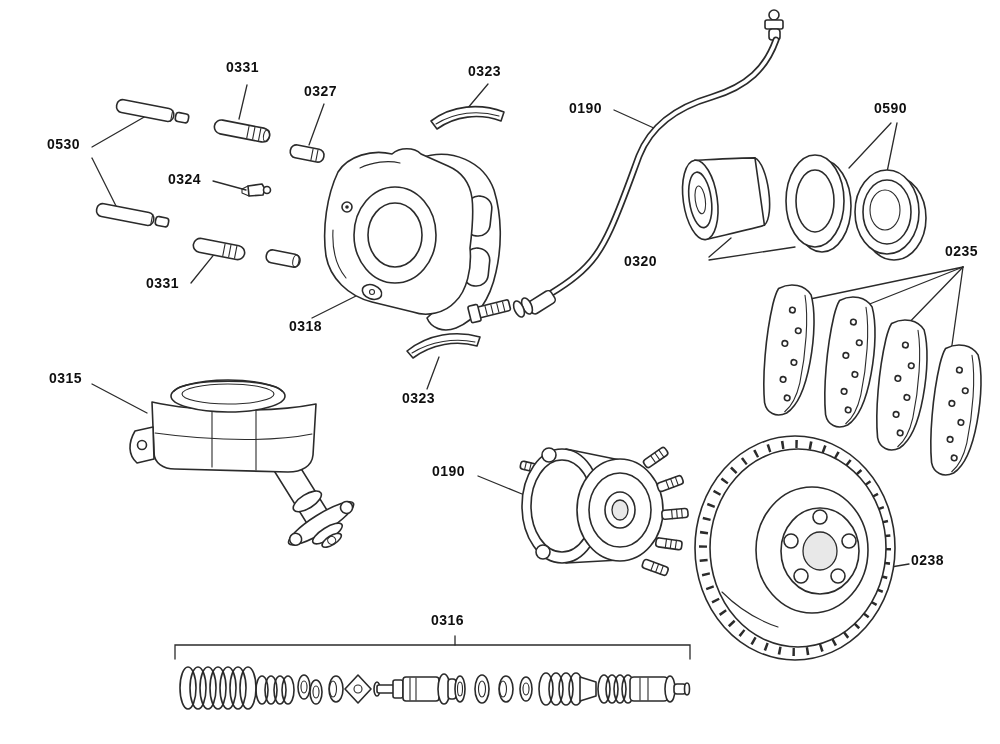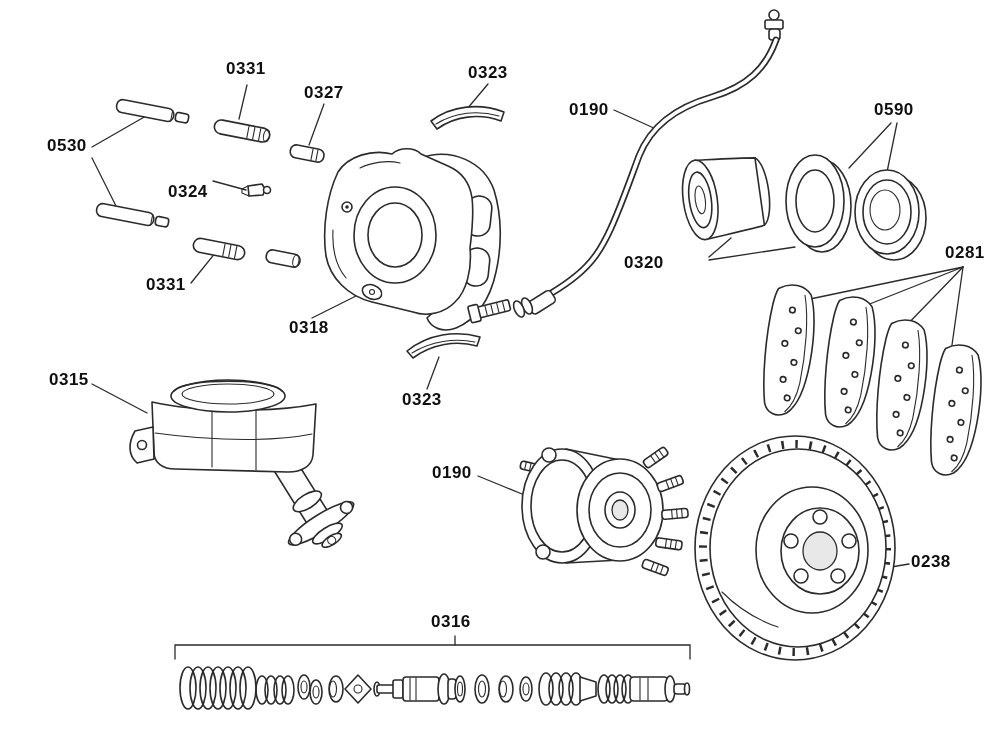--- a/index.html
+++ b/index.html
@@ -9,21 +9,21 @@
            font-family:"Liberation Sans", sans-serif; }
   .art { position:absolute; left:0; top:0; }
   .ln    { fill:none; stroke:var(--line); stroke-width:1.6; stroke-linecap:round; stroke-linejoin:round; }
   .thin  { stroke-width:1.1; }
   .fw    { fill:#ffffff; stroke:var(--line); stroke-width:1.6; stroke-linejoin:round; }
   .fl    { fill:var(--line); stroke:none; }
   .shade { fill:#e8e8e8; stroke:var(--line); stroke-width:1.3; }
   .lead  { fill:none; stroke:var(--line); stroke-width:1.3; stroke-linecap:round; }
   .hoseO { fill:none; stroke:var(--line); stroke-width:7; stroke-linecap:round; }
   .hoseI { fill:none; stroke:#ffffff; stroke-width:3.6; stroke-linecap:round; }
-  .part-label { position:absolute; font-weight:bold; font-size:17px; letter-spacing:.5px;
+  .part-label { position:absolute; font-weight:bold; font-size:14px; letter-spacing:.5px;
                 color:var(--label); white-space:nowrap; user-select:none; }
 </style>
 </head>
 <body>
 
 <div id="stage">
 
 <svg class="art" width="1000" height="744" viewBox="0 0 1000 744">
 
   <g>
@@ -368,23 +368,23 @@
   </g>
 
 </svg>
 
 <div class="part-label" style="left:47px;top:136px">0530</div>
 <div class="part-label" style="left:226px;top:59px">0331</div>
 <div class="part-label" style="left:304px;top:83px">0327</div>
 <div class="part-label" style="left:468px;top:63px">0323</div>
 <div class="part-label" style="left:569px;top:100px">0190</div>
 <div class="part-label" style="left:874px;top:100px">0590</div>
-<div class="part-label" style="left:168px;top:182px">0324</div>
+<div class="part-label" style="left:168px;top:171px">0324</div>
 <div class="part-label" style="left:624px;top:253px">0320</div>
-<div class="part-label" style="left:945px;top:243px">0281</div>
+<div class="part-label" style="left:945px;top:243px">0235</div>
 <div class="part-label" style="left:146px;top:275px">0331</div>
 <div class="part-label" style="left:289px;top:318px">0318</div>
 <div class="part-label" style="left:49px;top:370px">0315</div>
 <div class="part-label" style="left:402px;top:390px">0323</div>
 <div class="part-label" style="left:432px;top:463px">0190</div>
 <div class="part-label" style="left:911px;top:552px">0238</div>
 <div class="part-label" style="left:431px;top:612px">0316</div>
 
 </div>
 

